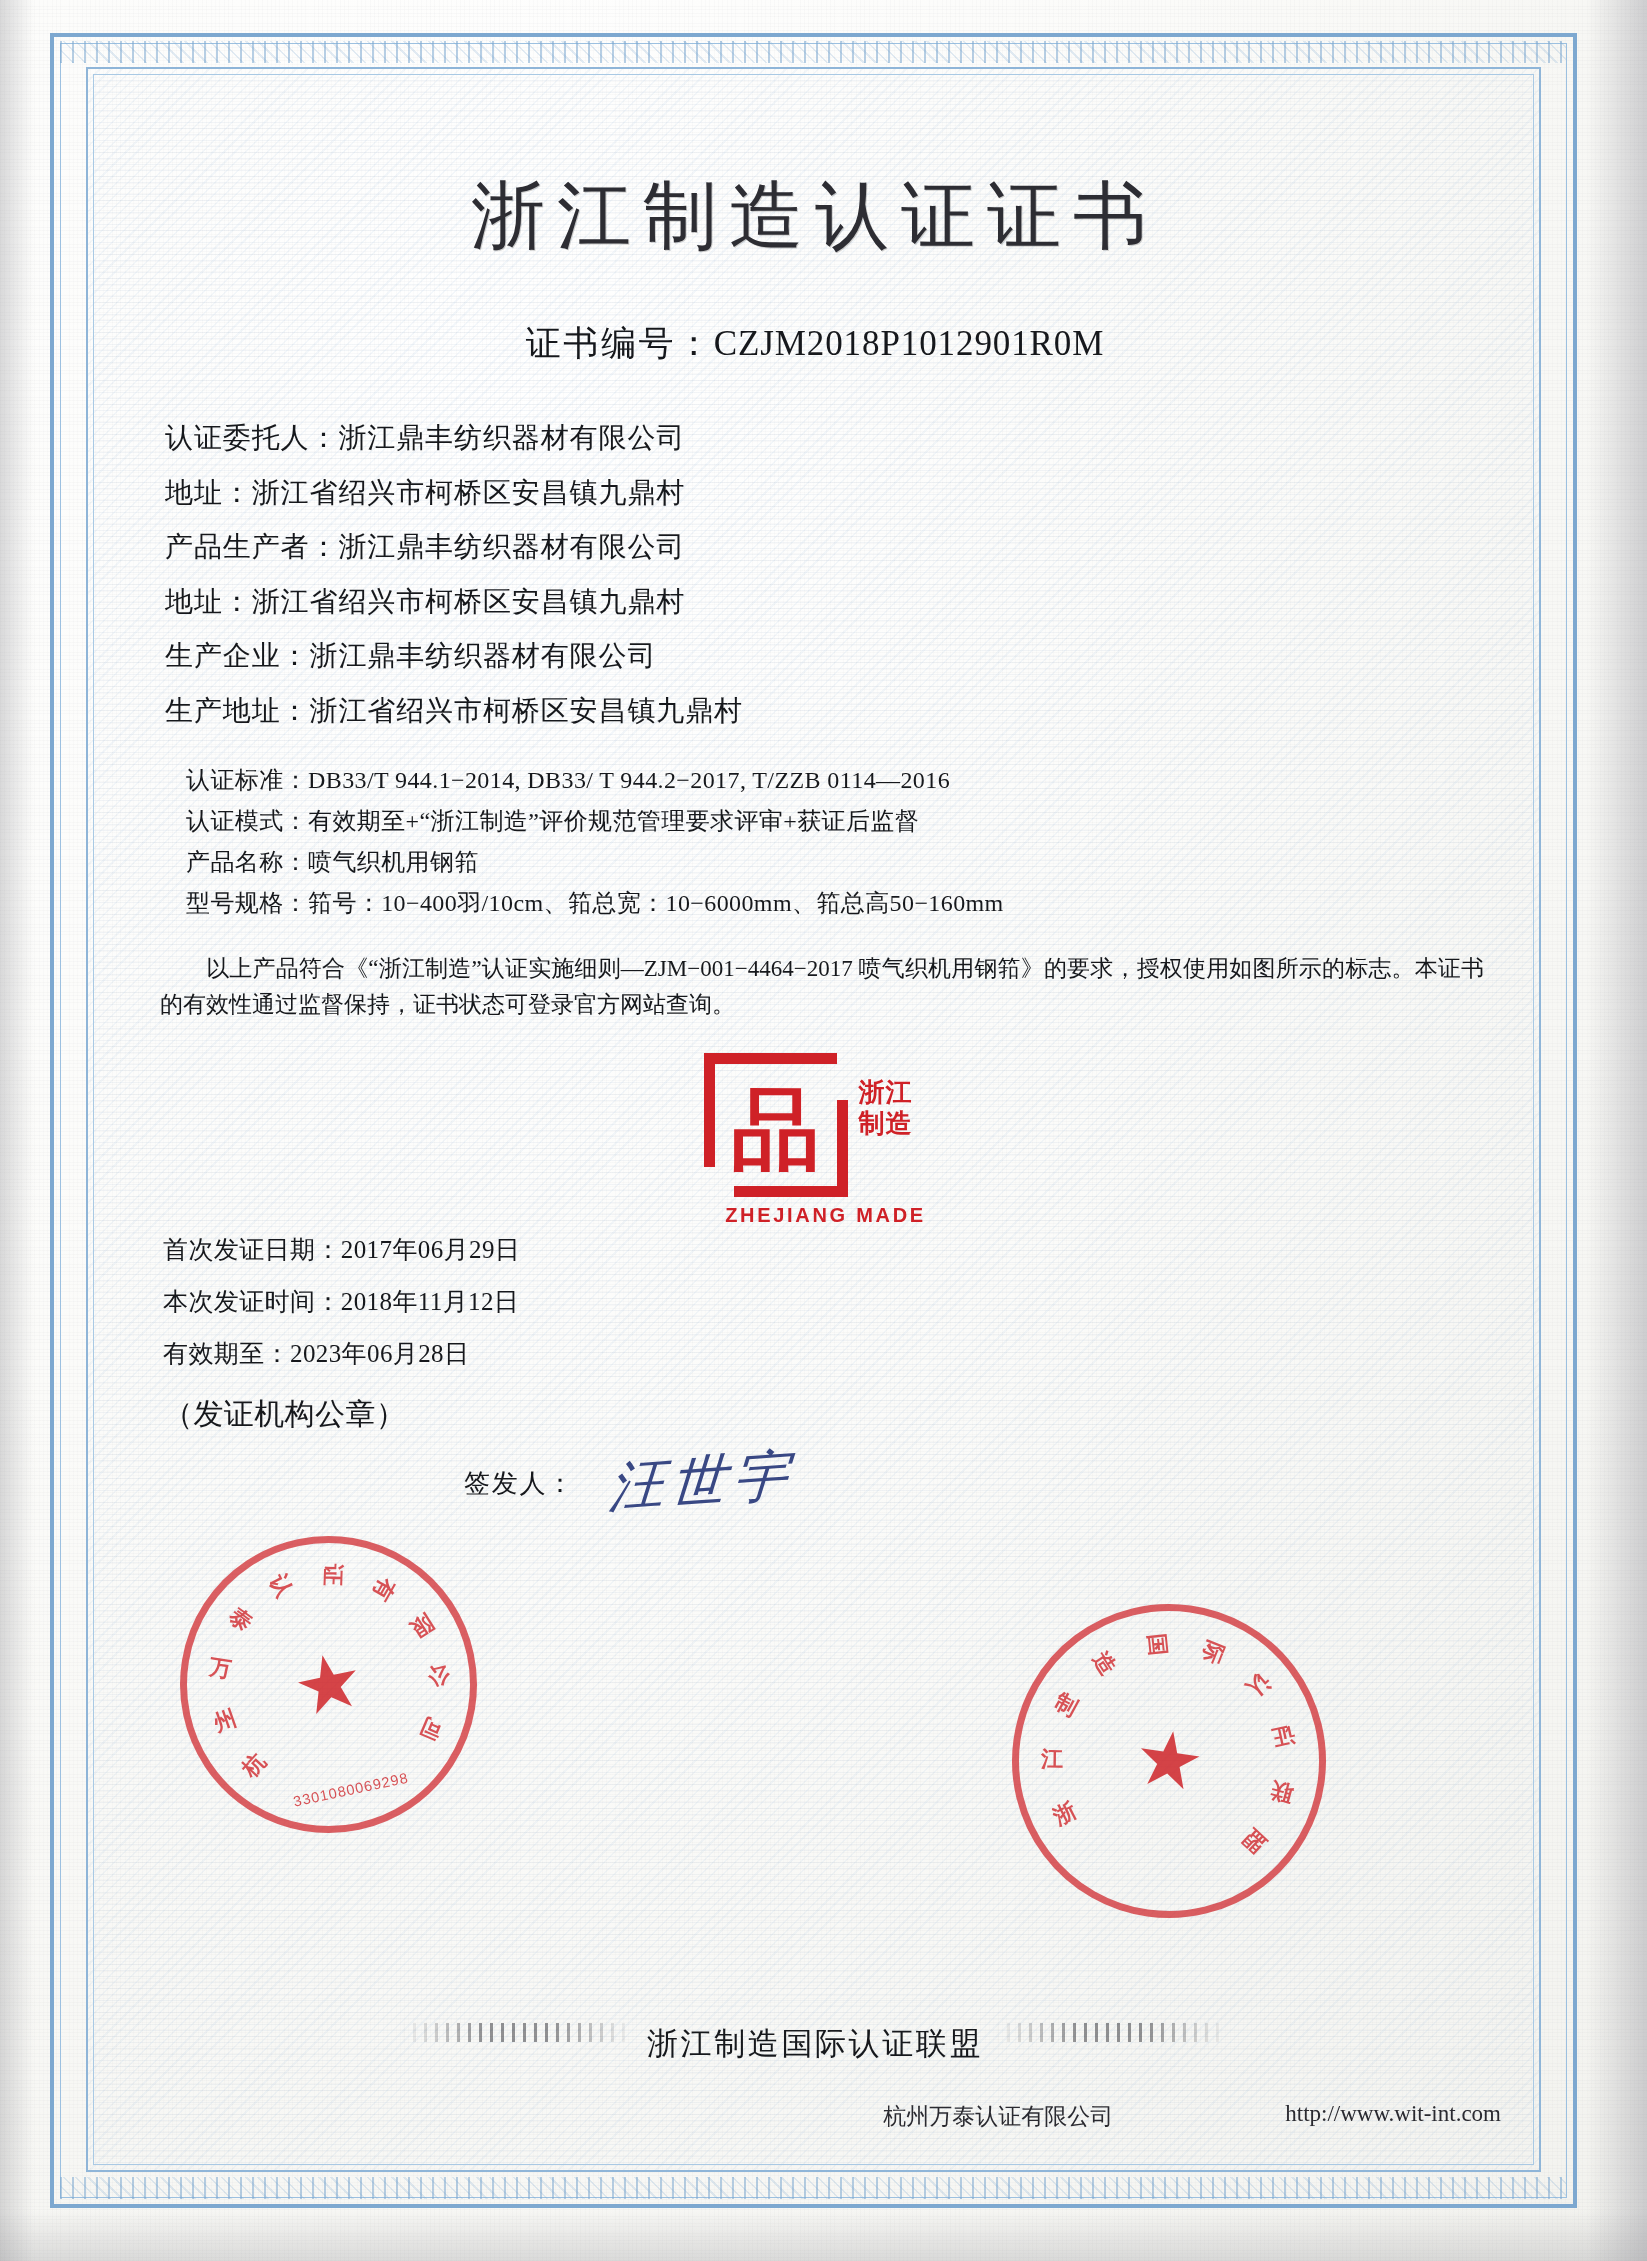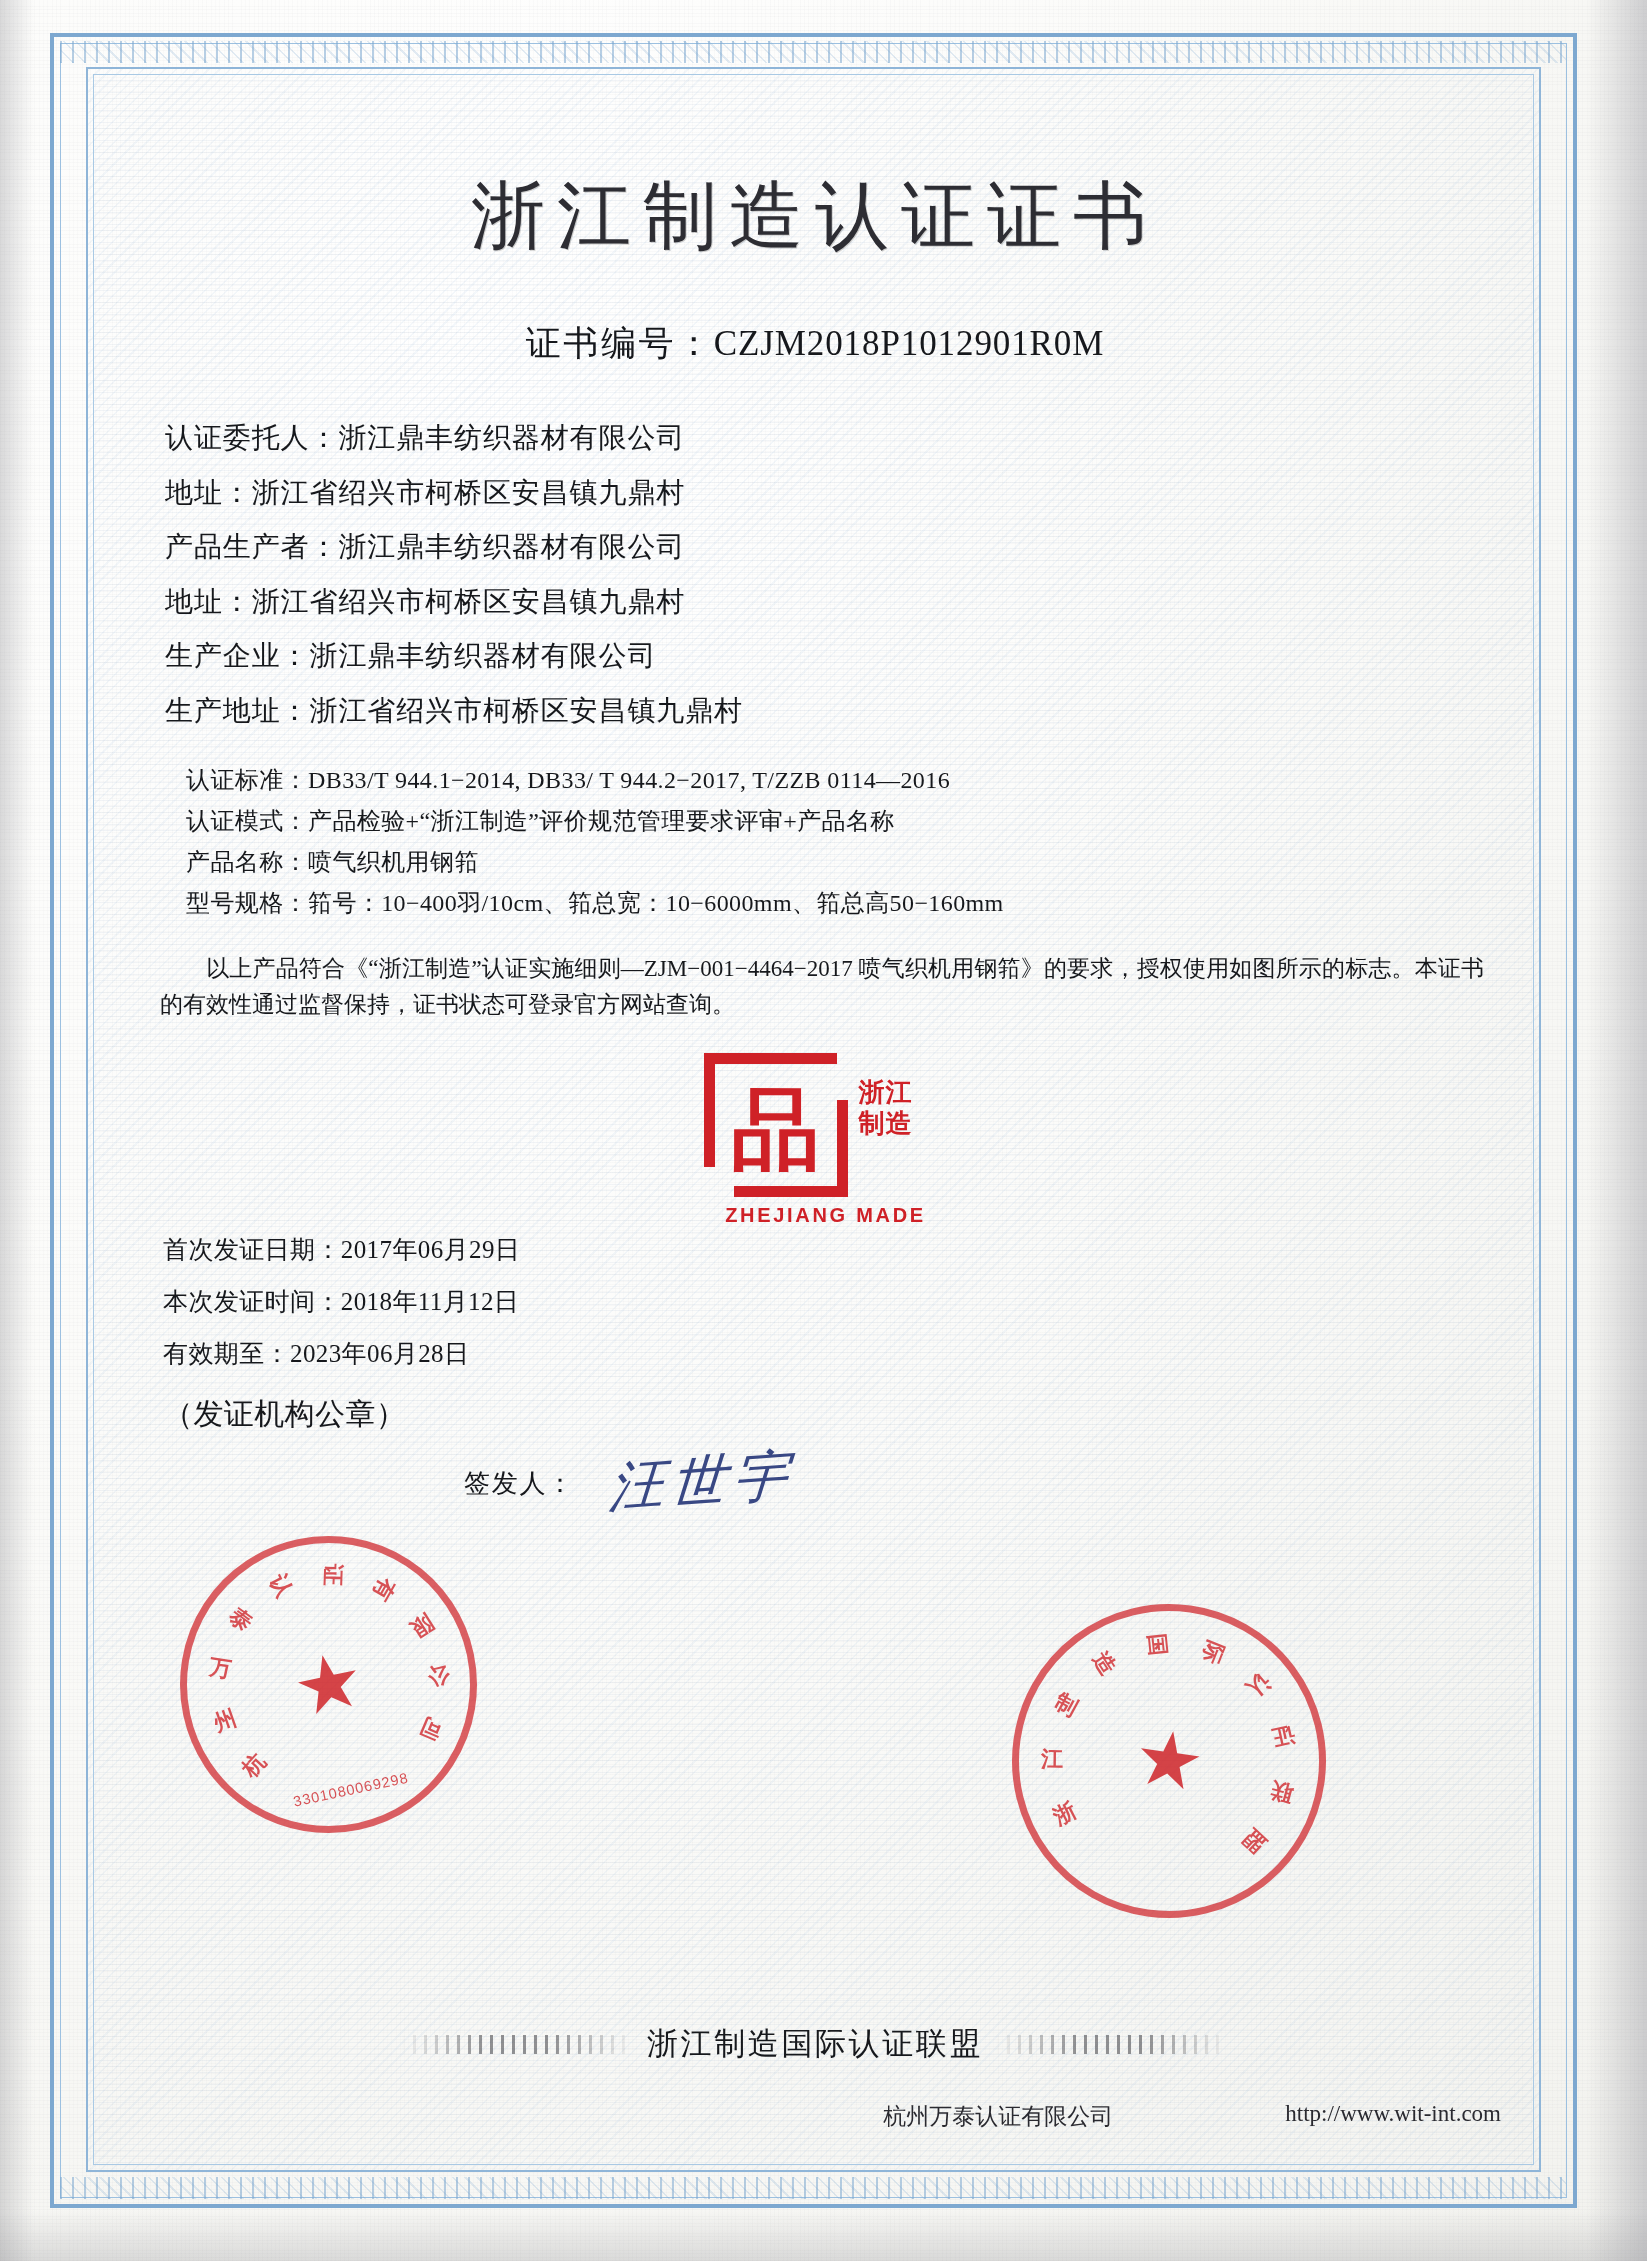--- a/index.html
+++ b/index.html
@@ -319,21 +319,20 @@
   }
 
   
   .footer {
     position: absolute;
     left: 129px; right: 146px;
     bottom: 129px;
   }
   .footer-org-row {
     display: flex;
-    align-items: center;
     justify-content: center;
     gap: 13px;
   }
   .footer-flourish {
     flex: 0 0 232px;
     height: 19px;
     background:
       repeating-linear-gradient(90deg, rgba(60,60,65,0.55) 0px, rgba(60,60,65,0.55) 2.6px, rgba(255,255,255,0) 2.6px, rgba(255,255,255,0) 11px);
     mask-image: linear-gradient(90deg, rgba(0,0,0,0) 0%, #000 35%, #000 65%, rgba(0,0,0,0) 100%);
     -webkit-mask-image: linear-gradient(90deg, rgba(0,0,0,0) 0%, #000 35%, #000 65%, rgba(0,0,0,0) 100%);
@@ -379,21 +378,21 @@
       <div class="info-line">认证委托人：浙江鼎丰纺织器材有限公司</div>
       <div class="info-line">地址：浙江省绍兴市柯桥区安昌镇九鼎村</div>
       <div class="info-line">产品生产者：浙江鼎丰纺织器材有限公司</div>
       <div class="info-line">地址：浙江省绍兴市柯桥区安昌镇九鼎村</div>
       <div class="info-line">生产企业：浙江鼎丰纺织器材有限公司</div>
       <div class="info-line">生产地址：浙江省绍兴市柯桥区安昌镇九鼎村</div>
     </div>
 
     <div class="spec-block">
       <div class="spec-line">认证标准：DB33/T 944.1−2014, DB33/ T 944.2−2017, T/ZZB 0114—2016</div>
-      <div class="spec-line">认证模式：产品检验+“浙江制造”评价规范管理要求评审+产品名称</div>
+      <div class="spec-line">认证模式：有效期至+“浙江制造”评价规范管理要求评审+获证后监督</div>
       <div class="spec-line">产品名称：喷气织机用钢筘</div>
       <div class="spec-line">型号规格：筘号：10−400羽/10cm、筘总宽：10−6000mm、筘总高50−160mm</div>
     </div>
 
     <div class="statement"><span class="indent"></span><span>以上产品符合《“浙江制造”认证实施细则—ZJM−001−4464−2017 喷气织机用钢筘》的要求，授权使用如图所示的标志。本证书的有效性通过监督保持，证书状态可登录官方网站查询。</span></div>
 
     <div class="logo-area">
       <div class="logo">
         <div class="logo-mark">
           <div class="corner c-tl"></div>

